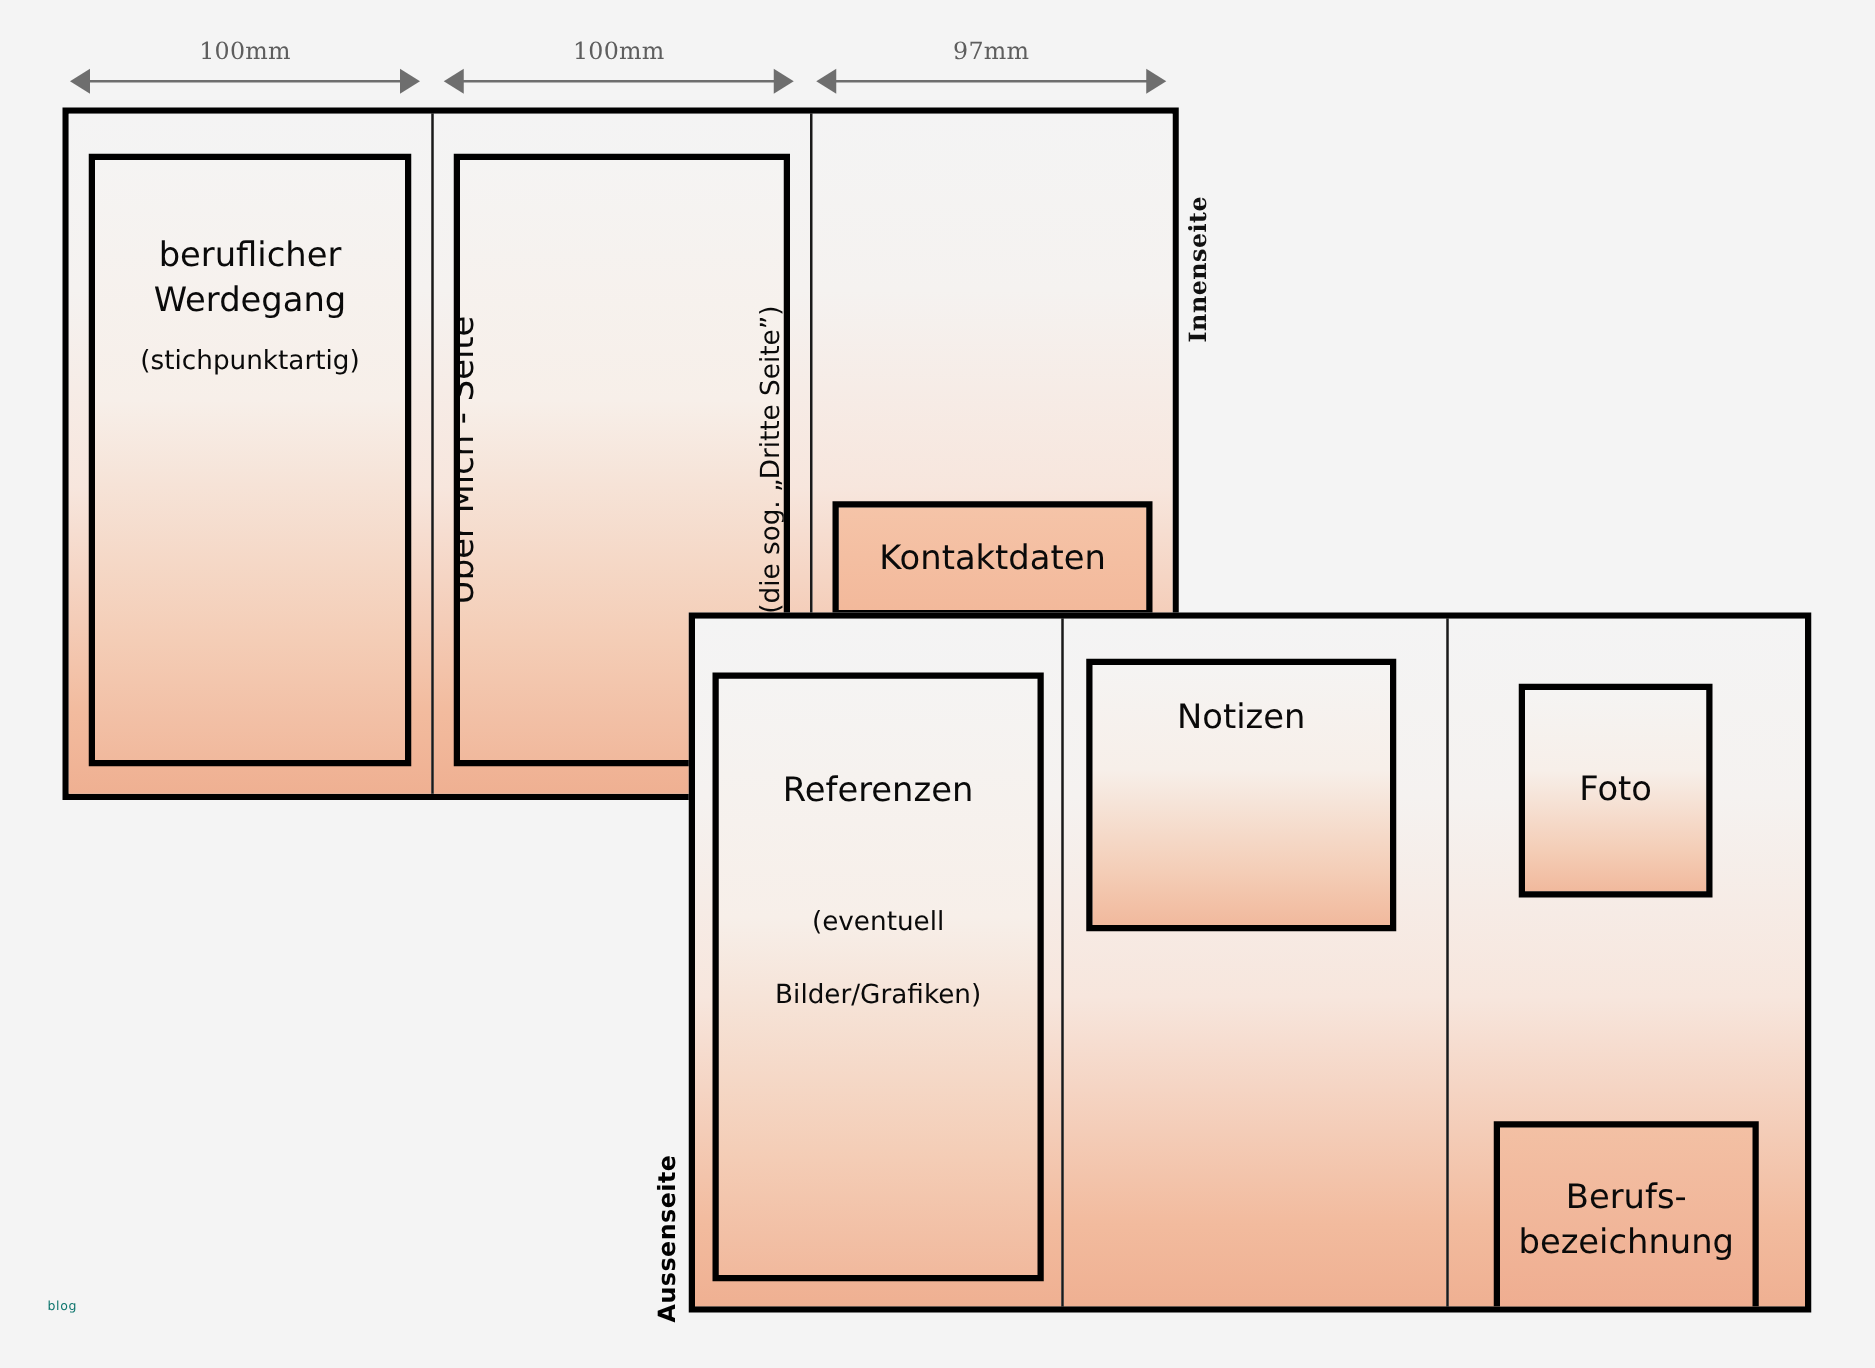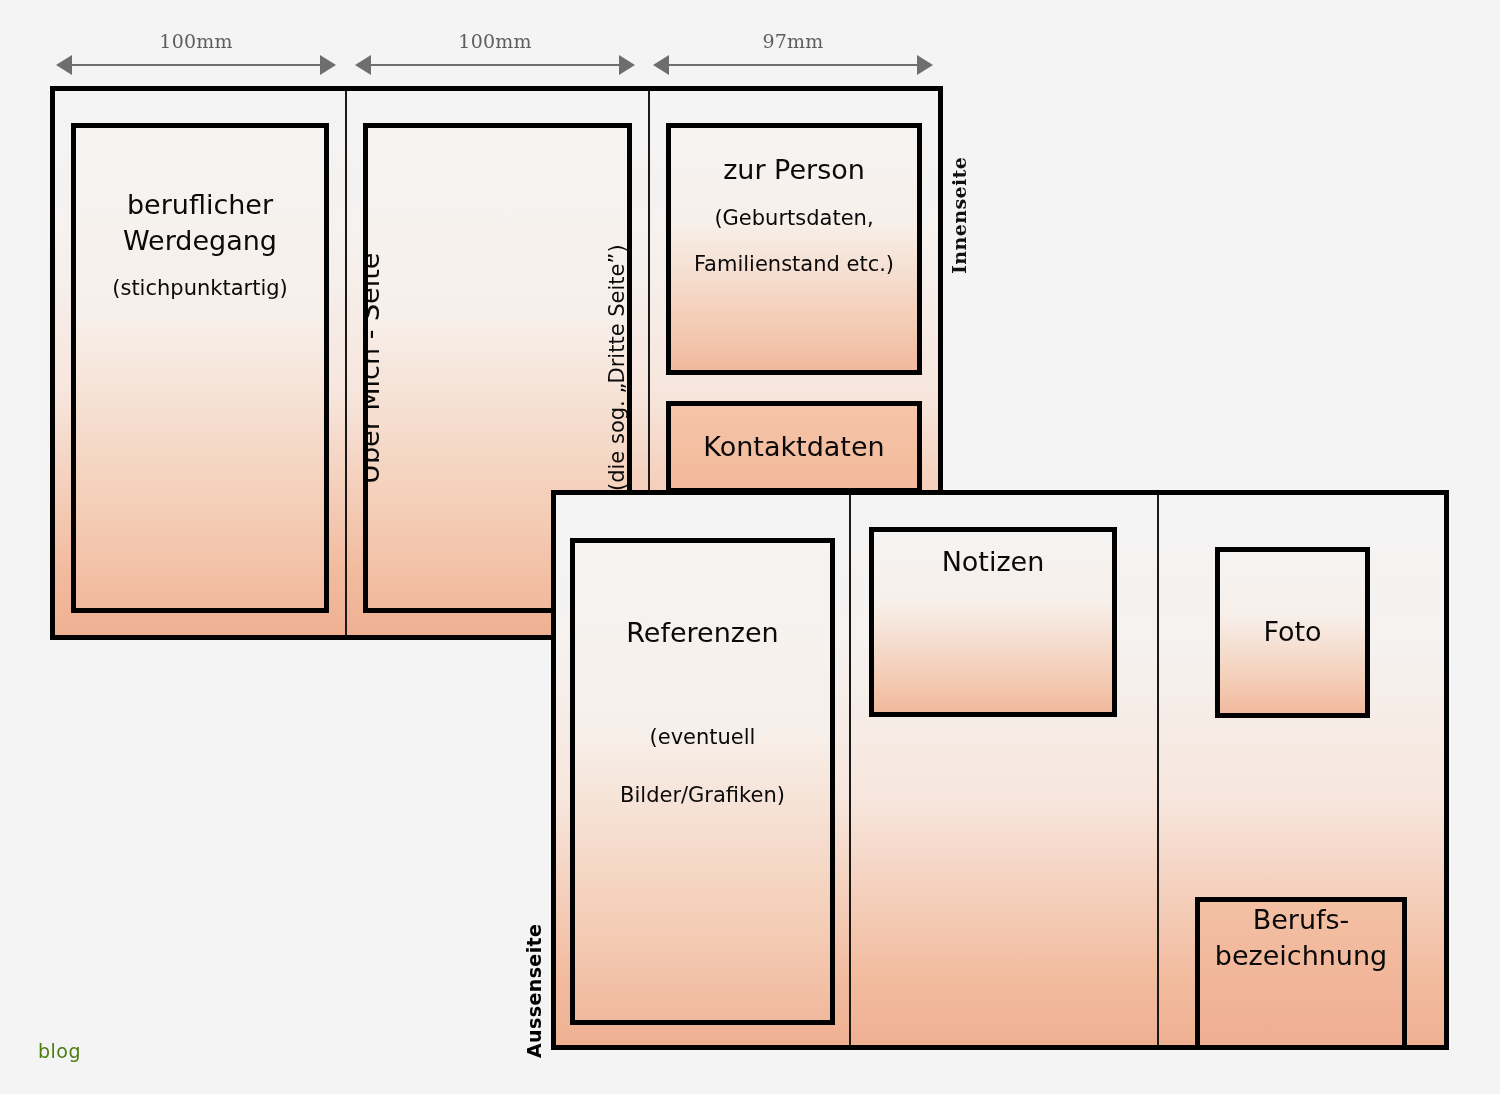--- a/index.html
+++ b/index.html
@@ -174,37 +174,38 @@
   .bx-referenzen {
     left: 14px; top: 28px; right: 14px; bottom: 20px;
     padding-top: 72px;
     margin-top: 15px;
   }
   .bx-referenzen .t-sub.a { margin-top: 72px; }
   .bx-referenzen .t-sub.b { margin-top: 28px; }
 
   
   .bx-notizen {
-    left: 18px; top: 32px; right: 40px; height: 190px;
-    padding-top: 12px;
+    left: 18px; top: 32px; right: 40px; height: 218px;
+    padding-top: 24px;
   }
   .bx-kompetenzen {
     left: 18px; top: 290px; right: 40px; bottom: 20px;
     padding-top: 24px;
     background: linear-gradient(to bottom, #f6d6c1 0%, #f3bfa4 45%, #efaf92 100%);
   }
   .bx-kompetenzen .t-sub { margin-top: 14px; }
 
   
   .bx-foto {
     left: 56px; top: 52px; width: 155px; height: 171px;
     justify-content: center;
   }
   .bx-beruf {
     left: 36px; top: 402px; width: 212px; height: 158px;
+    justify-content: center;
     background: linear-gradient(to bottom, #f3c0a4 0%, #efad90 100%);
   }
 
   
   .side-label {
     position: absolute;
     font-size: 19px;
     letter-spacing: .4px;
     white-space: nowrap;
     transform-origin: 50% 50%;
@@ -238,22 +239,22 @@
   }
   .wm-rect {
     position: absolute;
     border: 2px solid rgba(120, 90, 80, 0.055);
     box-sizing: border-box;
   }
   .wm-blog {
     position: absolute;
     left: 38px;
     top: 1040px;
-    font-size: 19px;
-    color: #4d7c0f;
+    font-size: 10px;
+    color: #0f766e;
     letter-spacing: .5px;
     z-index: 1;
   }
 </style>
 </head>
 <body>
 
 <div class="canvas">
 
   <div class="dims">
@@ -294,25 +295,20 @@
     </div>
 
     <div class="panel u-p2">
       <div class="box bx-ueber">
         <div class="rot t-main">Über Mich - Seite</div>
         <div class="rot t-sub">(die sog. „Dritte Seite”)</div>
       </div>
     </div>
 
     <div class="panel u-p3">
-      <div class="box bx-person">
-        <div class="t-main">zur Person</div>
-        <div class="t-sub">(Geburtsdaten,</div>
-        <div class="t-sub">Familienstand etc.)</div>
-      </div>
       <div class="box bx-kontakt">
         <div class="t-main">Kontaktdaten</div>
       </div>
     </div>
 
   </div>
 
   <div class="sheet lower">
 
     <div class="panel l-p1">

